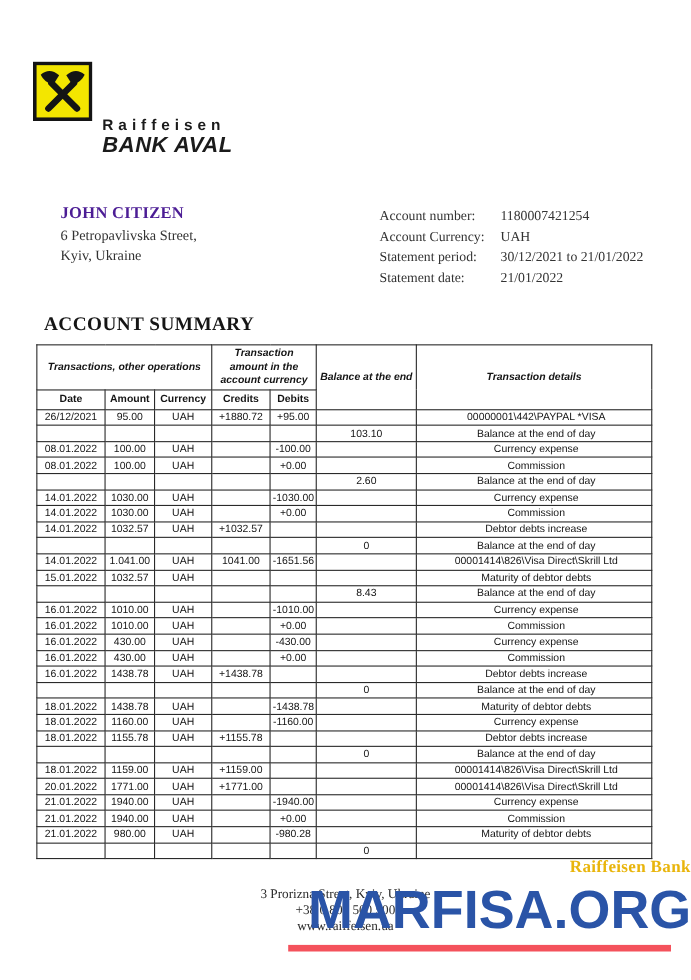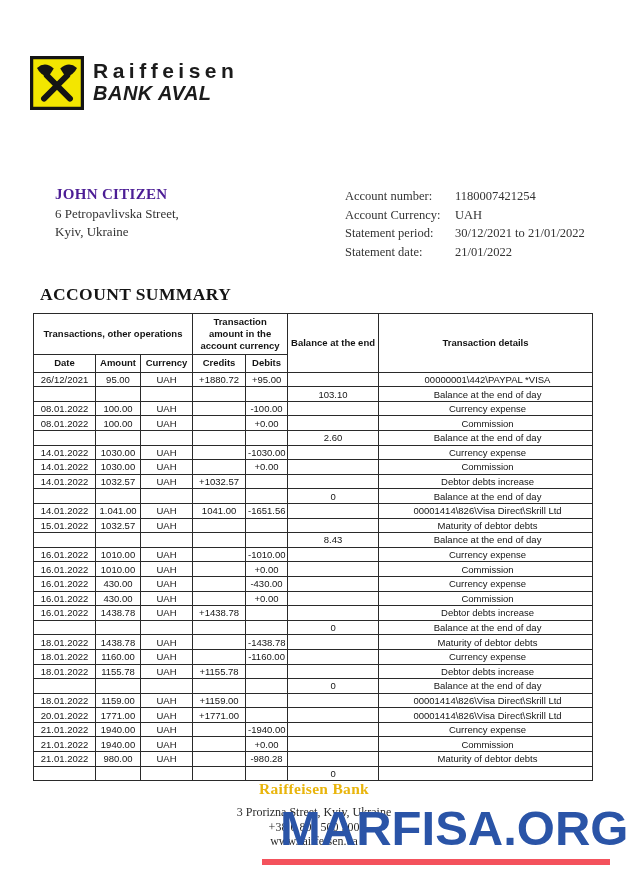--- a/index.html
+++ b/index.html
@@ -6,22 +6,22 @@
   .page {
     position:relative; width:628px; height:891px; background:#ffffff;
     font-family:"Liberation Serif", serif; color:#1c1c1c; overflow:hidden;
   }
 
   
   .brand { position:absolute; left:30px; top:56px; display:flex; align-items:flex-start; gap:9px; }
   .logo-box { width:54px; height:54px; flex:0 0 auto; }
   .brand-text { padding-top:3px; }
   .brand-line1 {
-    font-family:"Liberation Sans", sans-serif; font-weight:bold; font-size:21px;
-    letter-spacing:4.5px; color:#1b1b1b; line-height:1.1;
+    font-family:"Liberation Sans", sans-serif; font-weight:bold; font-size:14px;
+    letter-spacing:4.5px; color:#1b1b1b; line-height:1.1;margin-top:47px;
   }
   .brand-line2 {
     font-family:"Liberation Sans", sans-serif; font-weight:bold; font-style:italic;
     font-size:20px; color:#1b1b1b; line-height:1; margin-top:1px; letter-spacing:0.5px;
   }
 
   
   .customer { position:absolute; left:55px; top:186px; }
   .customer-name { font-weight:bold; font-size:15px; letter-spacing:0.3px; color:#4c1d95; }
   .customer-addr { font-size:13px; color:#333; line-height:1.4; margin-top:2px; }
@@ -39,28 +39,28 @@
 
   
   .txn-table {
     position:absolute; left:33px; top:313px; width:560px;
     border-collapse:collapse; table-layout:fixed;
     font-family:"Liberation Sans", sans-serif; font-size:9.5px; color:#141414;
     border:1.5px solid #222;
   }
   .txn-table th, .txn-table td { border:1px solid #2a2a2a; overflow:hidden; white-space:nowrap; }
   .txn-table thead th { font-weight:bold; text-align:center; padding:2px 2px; line-height:1.25; white-space:normal; }
-  .txn-table thead tr.group th { height:26px; }
+  .txn-table thead tr.group th { height:26px;font-style:italic; }
   .txn-table thead tr.subhead th { height:13px; }
   .txn-table tbody td { height:13.6px; padding:0 2px; text-align:center; }
   .txn-table tbody td.details { text-align:center; padding-left:6px; }
 
   
   .doc-footer { position:absolute; left:0; right:0; top:780px; text-align:center; }
-  .bank-name { font-weight:bold; font-size:15.5px; margin-bottom:7px; letter-spacing:0.3px; }
+  .bank-name { font-weight:bold; font-size:15.5px; margin-bottom:7px; letter-spacing:0.3px;text-align:right; }
   .f-line { font-size:12px; color:#2b2b2b; line-height:14.5px; }
 
   
   .watermark-text {
     position:absolute; left:252px; top:802px; z-index:5;
     font-family:"Liberation Sans", sans-serif; font-weight:bold; font-size:49px;
     letter-spacing:0px; line-height:1.1;
   }
   .watermark-line { position:absolute; left:262px; top:859px; width:348px; height:6px; z-index:5; }
 </style>

